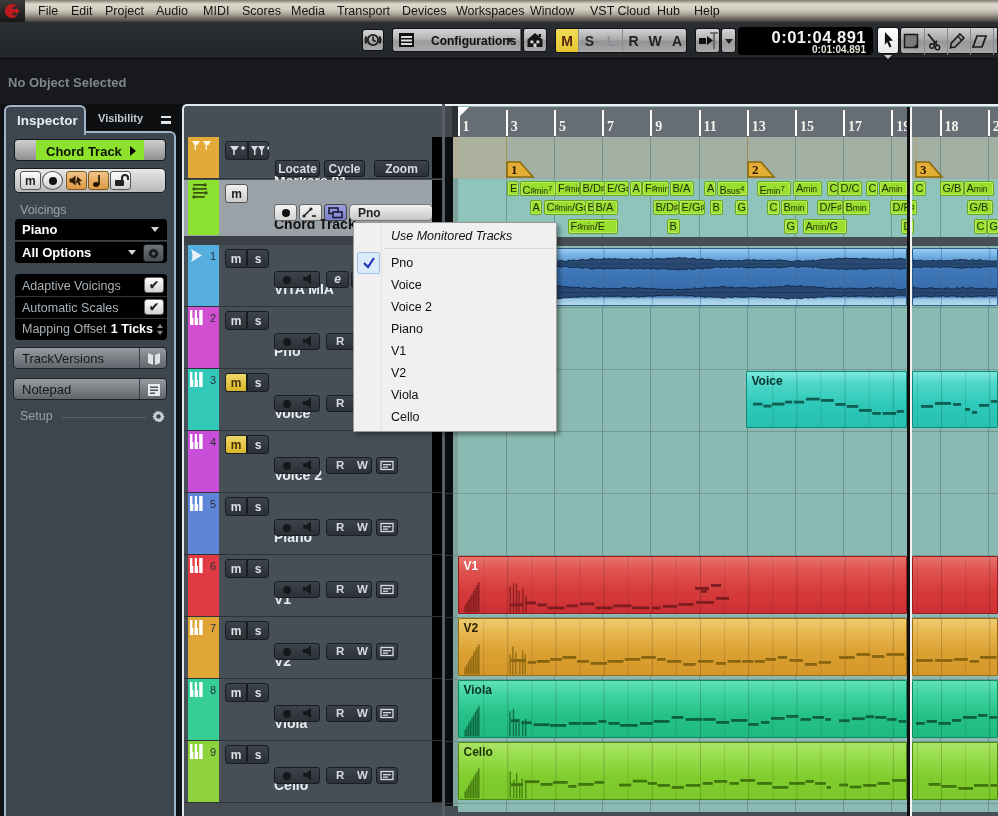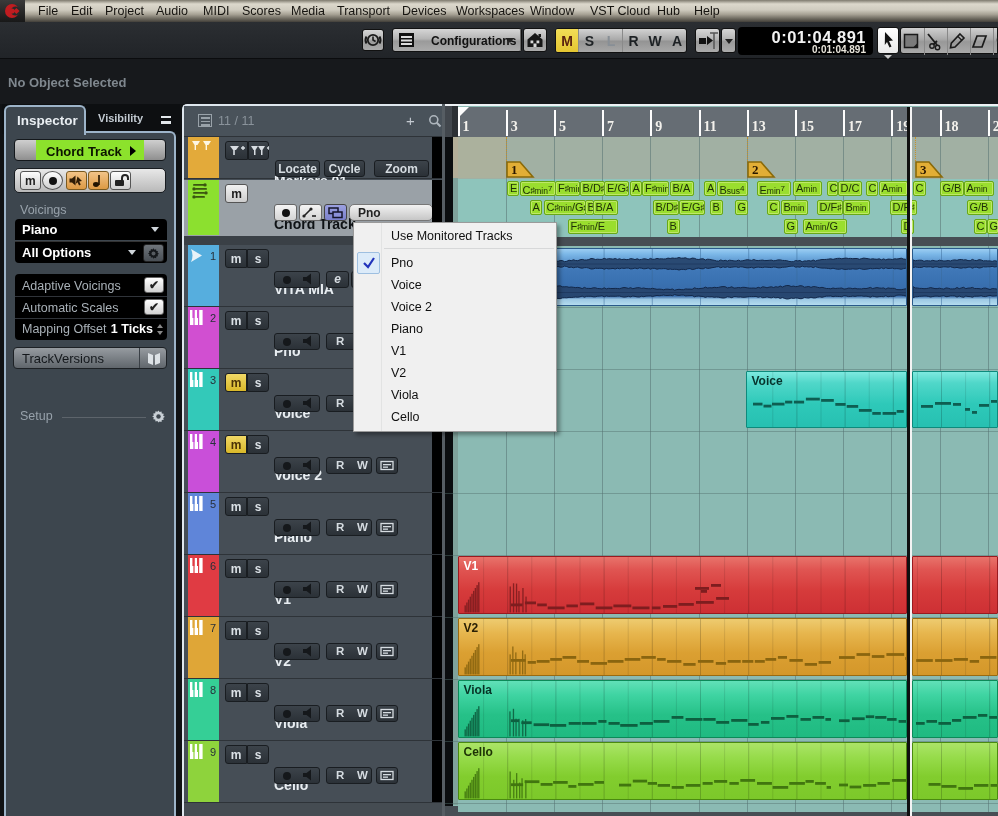--- a/index.html
+++ b/index.html
@@ -239,41 +239,38 @@
         <div style="position:absolute;right:4px;top:57px;width:0;height:0;border-left:3px solid transparent;border-right:3px solid transparent;border-top:4px solid #888;"></div>
       </div>
       <div class="sectbar" style="top:243px;">
         <span>TrackVersions</span>
         <div class="sep"></div>
         <div class="icon"><svg width="16" height="16" style="">
             <path d="M2 2 L7 4 V14 L2 12 Z" fill="#dde2e6"></path>
             <path d="M14 2 L9 4 V14 L14 12 Z" fill="#dde2e6"></path>
           </svg></div>
       </div>
+      <div class="sectbar" style="top:274px;">
+        <span>Notepad</span>
+        <div class="sep"></div>
+        <div class="icon"><svg width="16" height="16" style="">
+            <rect x="2" y="2" width="12" height="12" fill="#e8ecef"></rect>
+            <rect x="4" y="4.5" width="8" height="1.5" fill="#555"></rect>
+            <rect x="4" y="7.5" width="8" height="1.5" fill="#555"></rect>
+            <rect x="4" y="10.5" width="5" height="1.5" fill="#555"></rect>
+          </svg></div>
+      </div>
       <div class="ilabel" style="left:18px;top:305px;">Setup</div>
       <div style="position:absolute;left:60px;top:313px;width:84px;height:1px;background:#5d646b;"></div>
       <div style="position:absolute;left:149px;top:305px;"><svg width="15" height="15" viewBox="0 0 16 16">
           <path d="M8 1.5 l1.2 1.8 2-0.6 0.3 2.1 2.1 0.3-0.6 2 1.8 1.2-1.8 1.2 0.6 2-2.1 0.3-0.3 2.1-2-0.6L8 14.5l-1.2-1.8-2 0.6-0.3-2.1-2.1-0.3 0.6-2L1.2 8 3 6.8l-0.6-2 2.1-0.3 0.3-2.1 2 0.6z" fill="#c9d0d6"></path>
           <circle cx="8" cy="8" r="2.4" fill="#3d464e"></circle>
         </svg></div>
     </div>
 <div id="tl" class="abs">
-      <div id="tl-head">
-        <div style="position:absolute;left:14px;top:8px;width:14px;height:13px;border:1.5px solid #99a2a9;">
-          <div style="margin:2px 1.5px;height:1.5px;background:#99a2a9"></div>
-          <div style="margin:2px 1.5px;height:1.5px;background:#99a2a9"></div>
-          <div style="margin:2px 1.5px;height:1.5px;background:#99a2a9"></div>
-        </div>
-        <span style="position:absolute;left:34px;top:8px;font-size:12.5px;color:#8a939b;">11 / 11</span>
-        <span style="position:absolute;left:222px;top:6px;font-size:15px;color:#c4cad0;">+</span>
-        <div style="position:absolute;left:244px;top:8px;"><svg width="14" height="14" style="">
-            <circle cx="5.8" cy="5.8" r="4" fill="none" stroke="#aeb6bd" stroke-width="1.6"></circle>
-            <path d="M8.8 8.8 L12.5 12.5" stroke="#aeb6bd" stroke-width="2"></path>
-          </svg></div>
-      </div>
       <div class="trow" style="top:31px;height:42px;background:#464e56;border-bottom:1px solid #2e3338;">
         <div class="strip" style="height:41px;background:#e3aa3a;">
           <svg width="24" height="12" style="position:absolute;left:2px;top:2px;">
             <path d="M2 2 h8 l-2.5 4 h-3 z" fill="#fdf6e2"></path>
             <rect x="4.6" y="6" width="1.4" height="5" fill="#fdf6e2"></rect>
             <path d="M13 2 h8 l-2.5 4 h-3 z" fill="#fdf6e2"></path>
             <rect x="15.6" y="6" width="1.4" height="5" fill="#fdf6e2"></rect>
           </svg>
         </div>
         <div class="msbtn" style="left:41px;width:23px;border-radius:3px 0 0 3px;"><svg width="21" height="17" style="">
@@ -1095,21 +1092,21 @@
           <rect x="66.0" y="32.0" width="10.0" height="2.8" fill="#0e5e52"></rect>
           <rect x="78.0" y="28.0" width="8.0" height="2.8" fill="#0e5e52"></rect>
         </svg>
       </div>
     </div>
 <div class="abs" style="left:442px;top:104px;width:3px;height:712px;background:#565d63;"></div>
 <div id="playhead-b" class="abs" style="left:907.3px;top:107px;width:3px;height:709px;"></div>
     <div id="playhead-w" class="abs" style="left:910.3px;top:107px;width:2px;height:709px;"></div>
 <div id="ctx" class="abs">
       <div class="gut"></div>
-      <div class="it" style="top:5.5px;">Use Monitored Tracks</div>
+      <div class="it" style="top:5.5px;font-style:italic;">Use Monitored Tracks</div>
       <div class="sepln" style="top:25px;"></div>
       <div class="it" style="top:33px;">Pno</div>
       <div class="it" style="top:55px;">Voice</div>
       <div class="it" style="top:77px;">Voice 2</div>
       <div class="it" style="top:99px;">Piano</div>
       <div class="it" style="top:121px;">V1</div>
       <div class="it" style="top:143px;">V2</div>
       <div class="it" style="top:165px;">Viola</div>
       <div class="it" style="top:187px;">Cello</div>
       <div class="chkbx"><svg width="22" height="20" style="">

